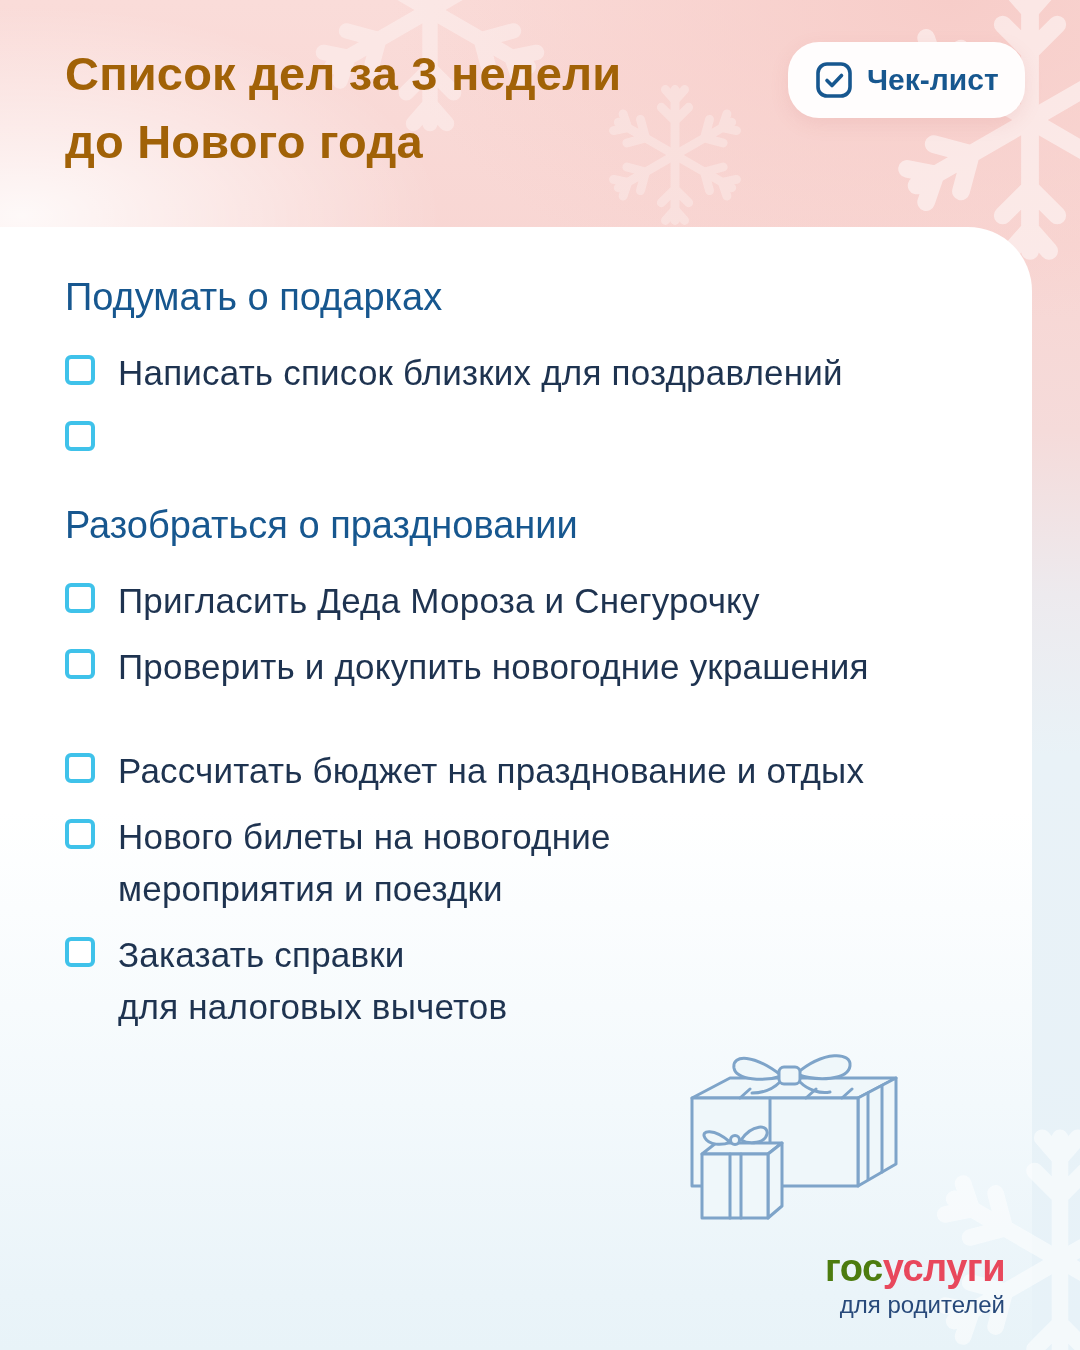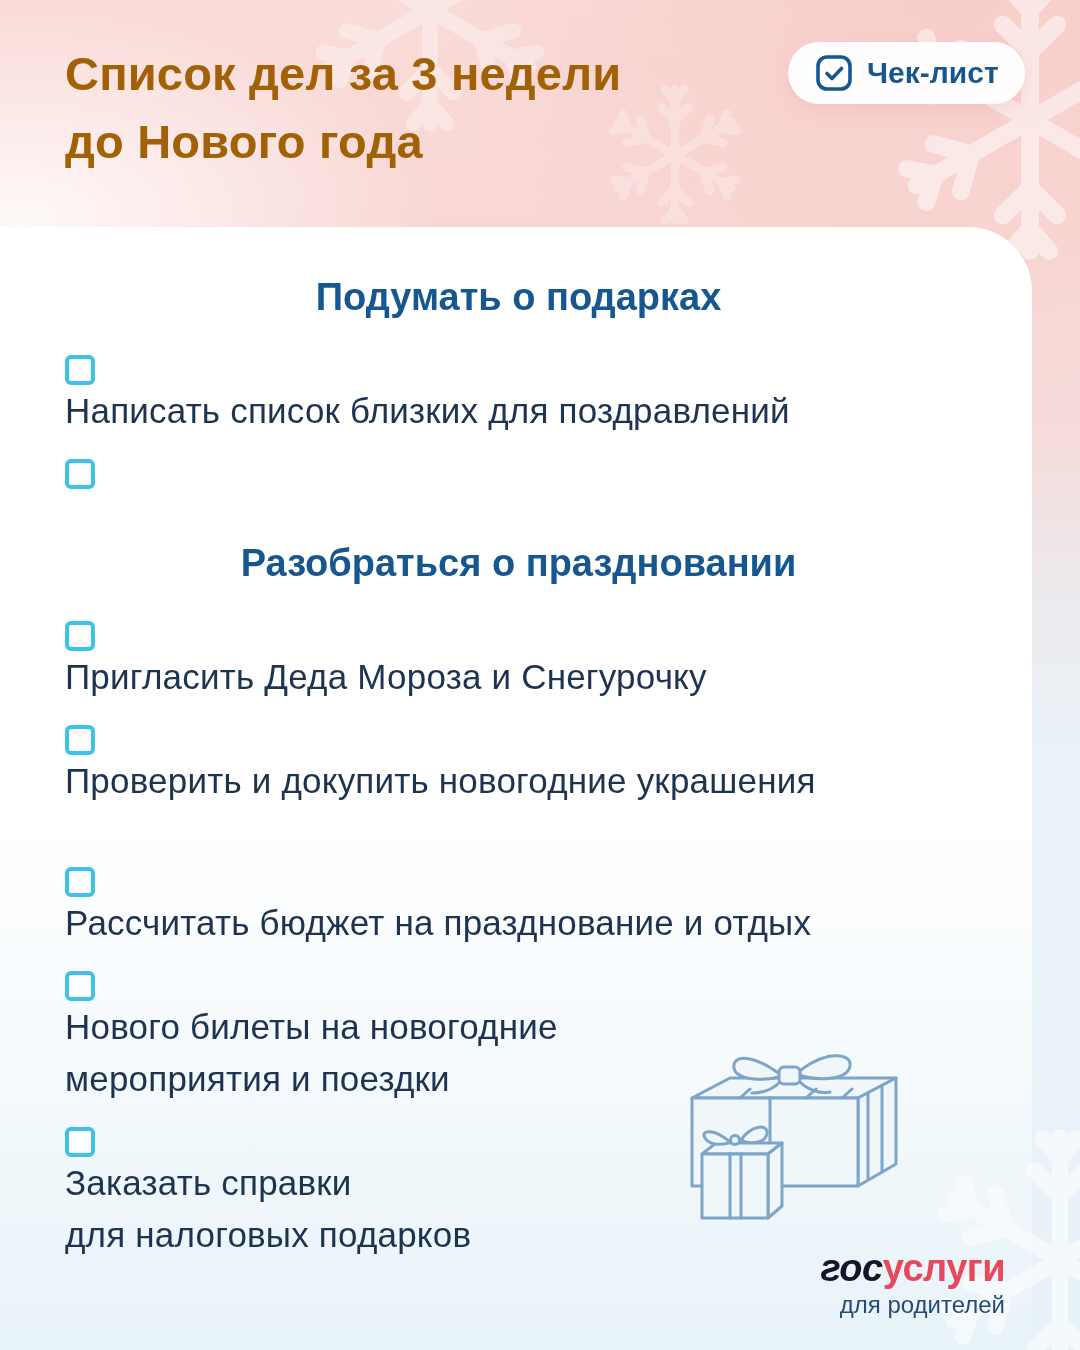--- a/index.html
+++ b/index.html
@@ -12,50 +12,50 @@
       linear-gradient(180deg,#fadcd9 0%,#f8d6d3 18%,#f5dbda 32%,#edeaee 44%,#e9f2f7 56%,#e7f2f8 100%);
   }
   .decor{position:absolute;pointer-events:none;}
   
   .title{
     position:absolute;left:65px;top:40px;margin:0;
     font-size:47px;line-height:68px;font-weight:700;color:#a16207;
     white-space:pre-line;letter-spacing:.2px;z-index:3;
   }
   .badge{
-    position:absolute;left:788px;top:42px;height:62px;z-index:3;
+    position:absolute;left:788px;top:42px;height:76px;z-index:3;
     background:#fffdfd;border-radius:31px;display:flex;align-items:center;
     padding:0 26px;gap:13px;box-shadow:0 6px 18px rgba(214,130,130,.16);
   }
   .badge-label{font-size:30px;font-weight:700;color:#17578f;}
   
   .card{
     position:absolute;left:0;top:227px;width:1032px;height:1123px;z-index:2;
     box-sizing:border-box;padding:48px 60px 0 65px;
     background:linear-gradient(180deg,#ffffff 0%,#ffffff 52%,#f3f9fc 78%,#eaf4f9 95%,#e8f3f8 100%);
     border-top-right-radius:64px;
   }
   section + section{margin-top:52px;}
   .sec-heading{
-    margin:0 0 28px 0;font-size:38px;line-height:44px;font-weight:700;color:#17578f;text-align:center;
+    margin:0 0 28px 0;font-size:38px;line-height:44px;font-weight:400;color:#17578f;
   }
-  .item{display:flex;align-items:flex-start;margin-bottom:14px;flex-direction:column;}
+  .item{display:flex;align-items:flex-start;margin-bottom:14px;}
   .cb{
     flex:none;width:30px;height:30px;margin:8px 23px 0 0;
     border:4px solid #3fc2ea;border-radius:6px;background:#fff;box-sizing:border-box;
   }
   .item-text{
     font-size:35px;line-height:52px;color:#1e3350;white-space:pre-line;letter-spacing:.2px;
   }
   
   .gifts{position:absolute;left:684px;top:1046px;z-index:3;}
   
   .logo{position:absolute;right:75px;top:1248px;text-align:right;z-index:3;}
   .logo-line{font-size:38px;font-weight:700;letter-spacing:-.5px;line-height:40px;}
-  .logo-blue{color:#0f172a;font-style:italic;}
+  .logo-blue{color:#4d7c0f;}
   .logo-red{color:#e8485c;}
   .logo-tagline{font-size:24px;line-height:28px;color:#27497a;margin-top:3px;}
   .flake{color:#fff;}
 </style>
 </head>
 <body>
 
 <svg width="0" height="0" style="position:absolute" aria-hidden="true">
   <symbol id="flake" viewBox="-110 -110 220 220">
     <g stroke="currentColor" stroke-width="13" stroke-linecap="round" fill="none">
@@ -126,21 +126,21 @@
       <span class="item-text">Рассчитать бюджет на празднование и отдых</span>
     </div>
     <div class="item">
       <span class="cb"></span>
       <span class="item-text">Нового билеты на новогодние
 мероприятия и поездки</span>
     </div>
     <div class="item">
       <span class="cb"></span>
       <span class="item-text">Заказать справки
-для налоговых подарков</span>
+для налоговых вычетов</span>
     </div>
   </section>
 
 </main>
 
 <svg class="gifts" width="232" height="180" viewBox="0 0 232 180">
   <g stroke="#7ea4c9" stroke-width="3" stroke-linejoin="round" stroke-linecap="round" fill="#eff7fa">
 
     <path d="M8,52 L46,32 L212,32 L174,52 Z"></path>
     <path d="M174,52 L212,32 L212,118 L174,140 Z"></path>

